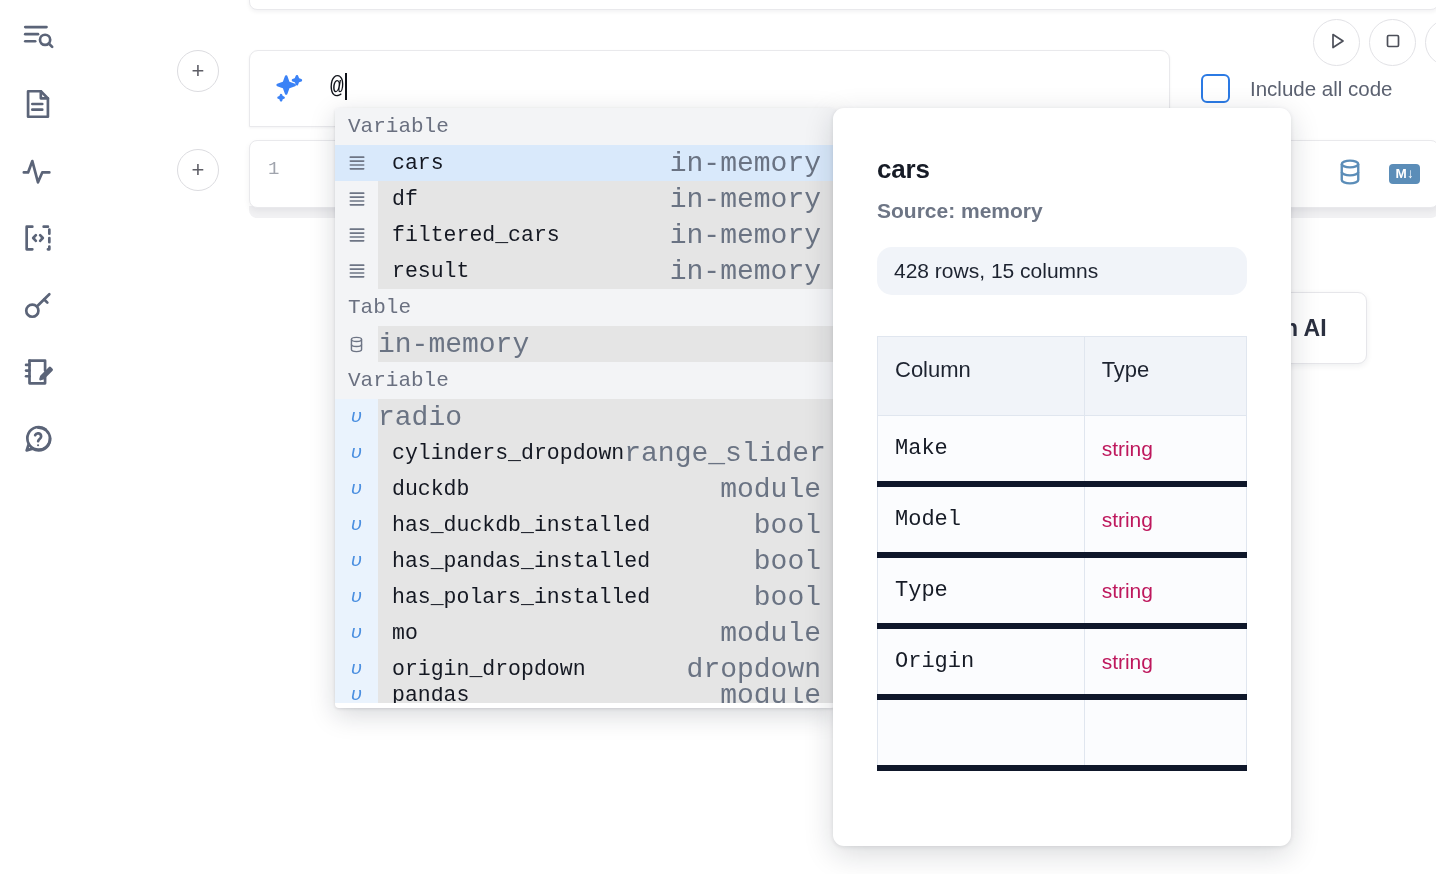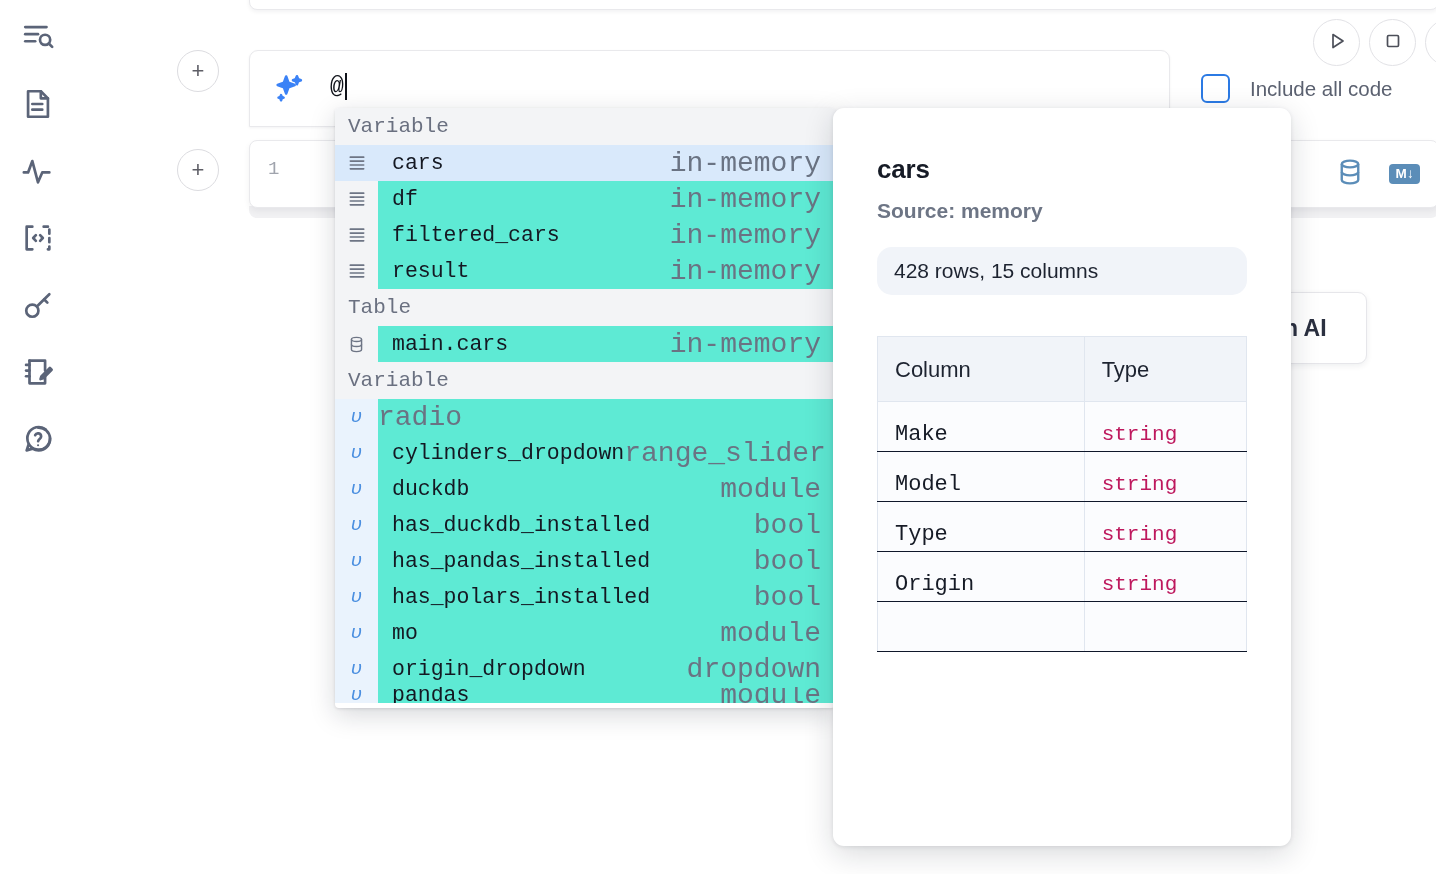--- a/index.html
+++ b/index.html
@@ -221,21 +221,21 @@
     background: #f3f4f6;
     display: flex; align-items: center;
     padding-left: 13px;
     font-size: 21px;
     color: #6a7080;
   }
   .ac-row {
     height: 36px;
     display: flex;
     align-items: center;
-    background: #5eead4;
+    background: #e5e5e5;
     cursor: pointer;
   }
   .ac-row.sel { background: #d9e9fb; }
   .ac-row.sel .ac-gut { background: #d9e9fb; }
   .ac-gut {
     width: 43px; height: 36px;
     flex: none;
     background: #f3f4f6;
     display: flex; align-items: center; justify-content: center;
     color: #6e7585;
@@ -302,29 +302,28 @@
     border-bottom: none;
     width: 100%;
     border-collapse: collapse;
   }
   .info-table th {
     background: #f1f4f9;
     text-align: left;
     font-weight: 400;
     font-size: 22px;
     color: #1d2330;
-    padding: 20px 0 18px 17px;
+    padding: 20px 0 32px 17px;
     border-bottom: 1px solid #e0e6ef;
   }
   .info-table th.t2, .info-table td.t2 { border-left: 1px solid #e0e6ef; }
   .info-table td {
-    padding: 20px 0 4px 17px;
-    border-bottom: 1px solid #0f172a;
+    padding: 20px 0 20px 17px;
+    border-bottom: 6px solid #0f172a;
     background: #fbfcfe;
-    font-family: Liberation Mono, monospace;
   }
   .col-name {
     font-family: "Liberation Mono", "DejaVu Sans Mono", monospace;
     font-size: 22px;
     color: #161b26;
   }
   .col-type {
     font-size: 21px;
     color: #be185d;
   }
@@ -529,21 +528,20 @@
       </div>
       <div class="ac-group">Table</div>
       <div class="ac-row">
         <div class="ac-gut">
           <svg width="19" height="19" viewBox="0 0 24 24" fill="none" stroke="currentColor" stroke-width="1.8">
             <ellipse cx="12" cy="5.6" rx="6.4" ry="2.6"></ellipse>
             <path d="M5.6 5.6v12.8c0 1.4 2.9 2.6 6.4 2.6s6.4-1.2 6.4-2.6V5.6"></path>
             <path d="M5.6 12c0 1.4 2.9 2.6 6.4 2.6s6.4-1.2 6.4-2.6"></path>
           </svg>
         </div>
-        <div class="ac-name">main.cars</div>
         <div class="ac-meta">in-memory</div>
       </div>
       <div class="ac-group">Variable</div>
       <div class="ac-row var">
         <div class="ac-gut">υ</div>
         <div class="ac-meta">radio</div>
       </div>
       <div class="ac-row var">
         <div class="ac-gut">υ</div>
         <div class="ac-name">cylinders_dropdown</div>

